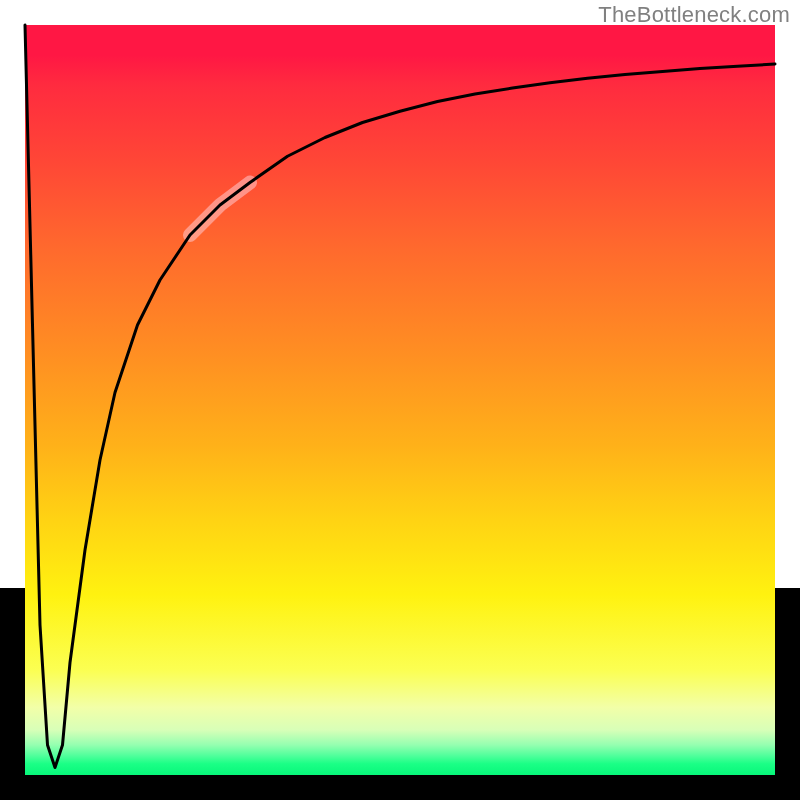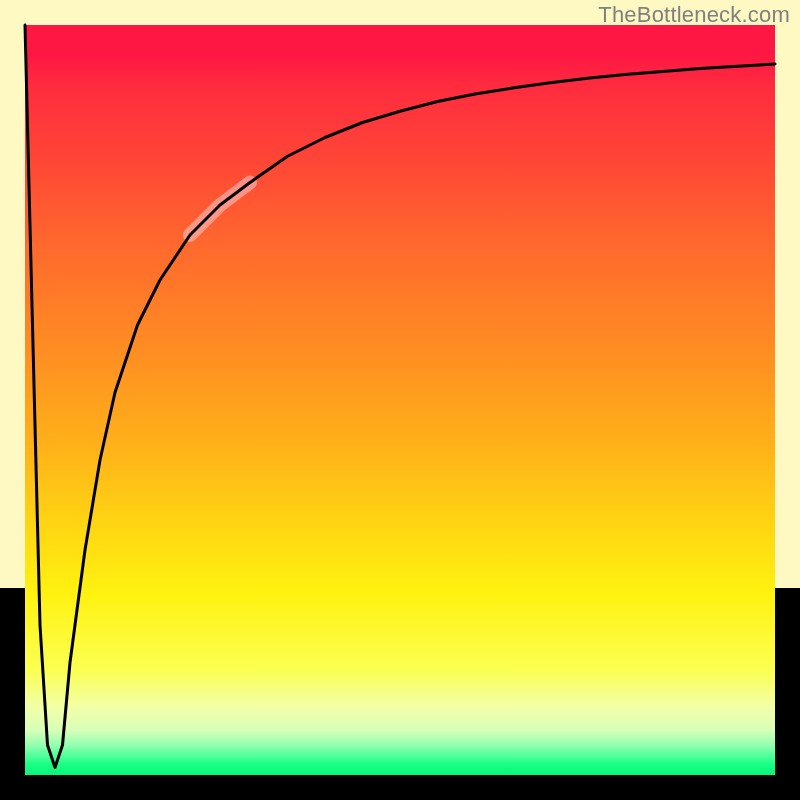--- a/index.html
+++ b/index.html
@@ -8,21 +8,21 @@
     width: 800px;
     height: 800px;
     background: #000;
     font-family: Arial, Helvetica, sans-serif;
     overflow: hidden;
   }
   .frame {
     position: relative;
     width: 800px;
     height: 588px;
-    background: #fef9c3;
+    background: #ffffff;
   }
   .attribution {
     position: absolute;
     top: 2px;
     right: 10px;
     color: #808080;
     font-size: 22px;
     font-weight: 400;
     letter-spacing: 0.2px;
     z-index: 5;

